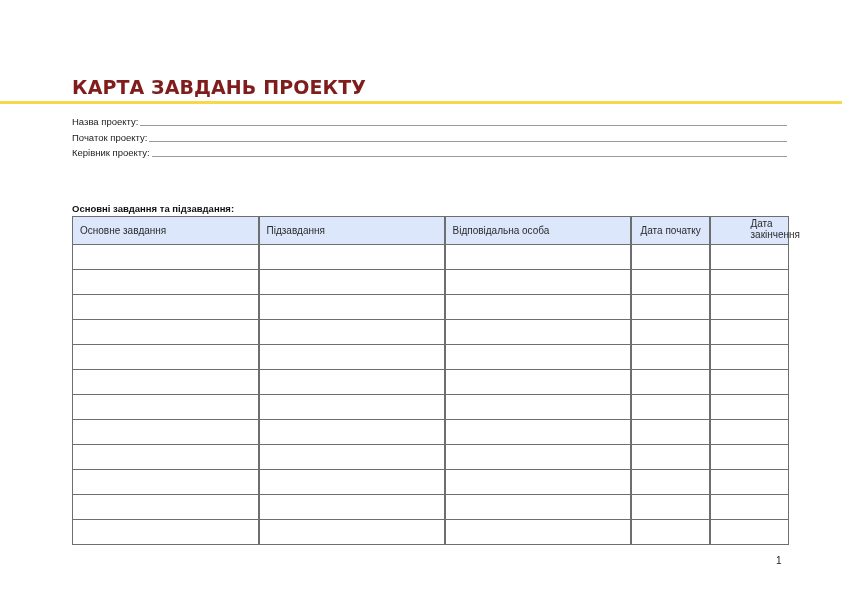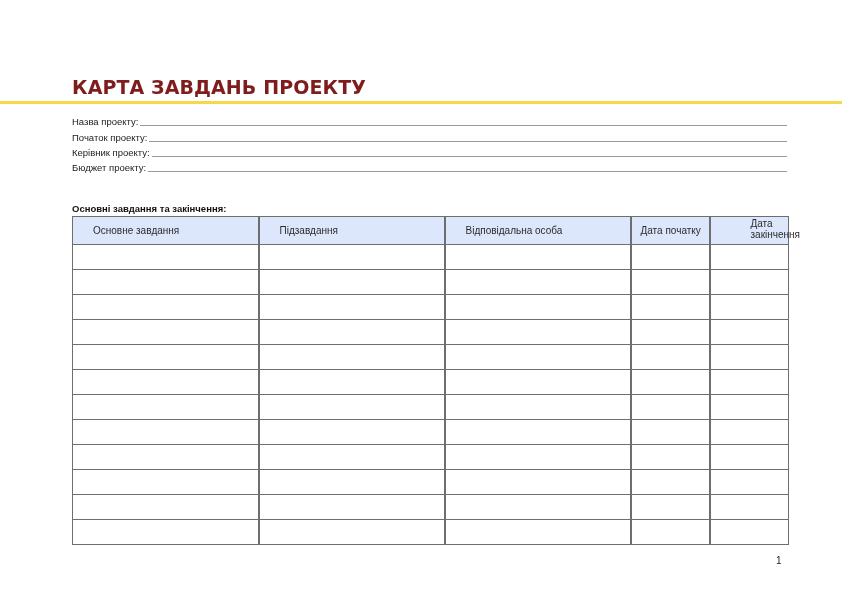--- a/index.html
+++ b/index.html
@@ -23,21 +23,21 @@
     position: absolute; left: 72px; top: 203px; margin: 0;
     font-size: 9.5px; font-weight: bold; color: #111;
   }
   table.tasks {
     position: absolute; left: 72px; top: 216px; width: 716px;
     border-collapse: collapse; table-layout: fixed;
   }
   table.tasks th, table.tasks td { border: 1px solid #6e6e6e; padding: 0; }
   table.tasks th {
     background: #dce7fc; height: 26px; font-weight: normal; text-align: left;
-    font-size: 10px; color: #2b2b2b; padding-left: 20px; vertical-align: middle; line-height: 11px;
+    font-size: 10px; color: #2b2b2b; padding-left: 7px; vertical-align: middle; line-height: 11px;
   }
   table.tasks th.narrow { padding-left: 9px; }
   table.tasks th.top { vertical-align: top; padding-top: 1px; padding-left: 40px; }
   table.tasks td { height: 24px; }
   table.tasks td.major, table.tasks th.major { border-right: 2px solid #6e6e6e; }
   .page-number {
     position: absolute; left: 776px; top: 555px; font-size: 10px; color: #222;
   }
 </style>
 </head>
@@ -52,27 +52,23 @@
     <span class="field-line"></span>
   </div>
   <div class="field">
     <span class="field-label">Початок проекту:</span>
     <span class="field-line"></span>
   </div>
   <div class="field">
     <span class="field-label">Керівник проекту:</span>
     <span class="field-line"></span>
   </div>
-  <div class="field">
-    <span class="field-label">Бюджет проекту:</span>
-    <span class="field-line"></span>
-  </div>
 </div>
 
-<h2 class="section-label">Основні завдання та закінчення:</h2>
+<h2 class="section-label">Основні завдання та підзавдання:</h2>
 
 <table class="tasks">
   <colgroup>
     <col style="width:186px">
       <col style="width:186px">
       <col style="width:186px">
       <col style="width:79px">
       <col style="width:79px">
   </colgroup>
   <thead>

